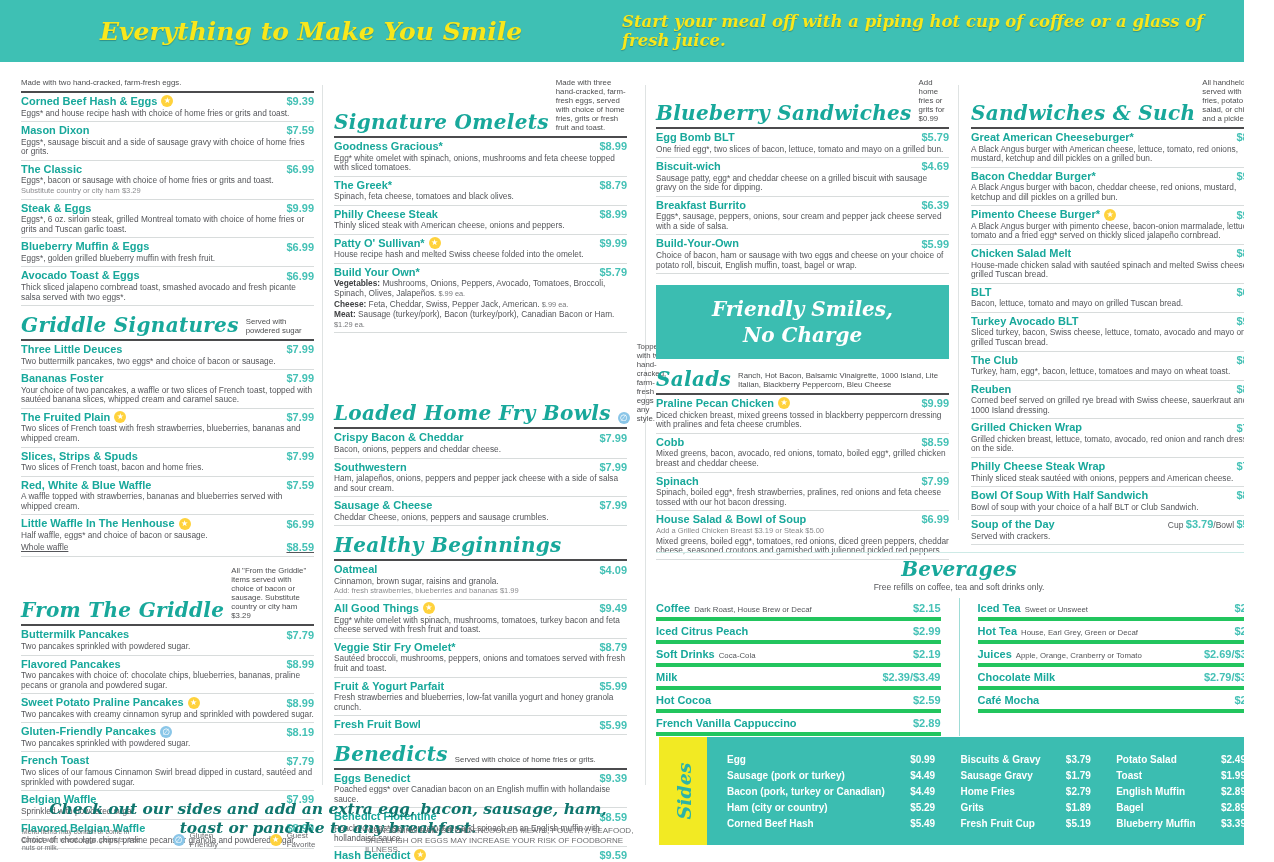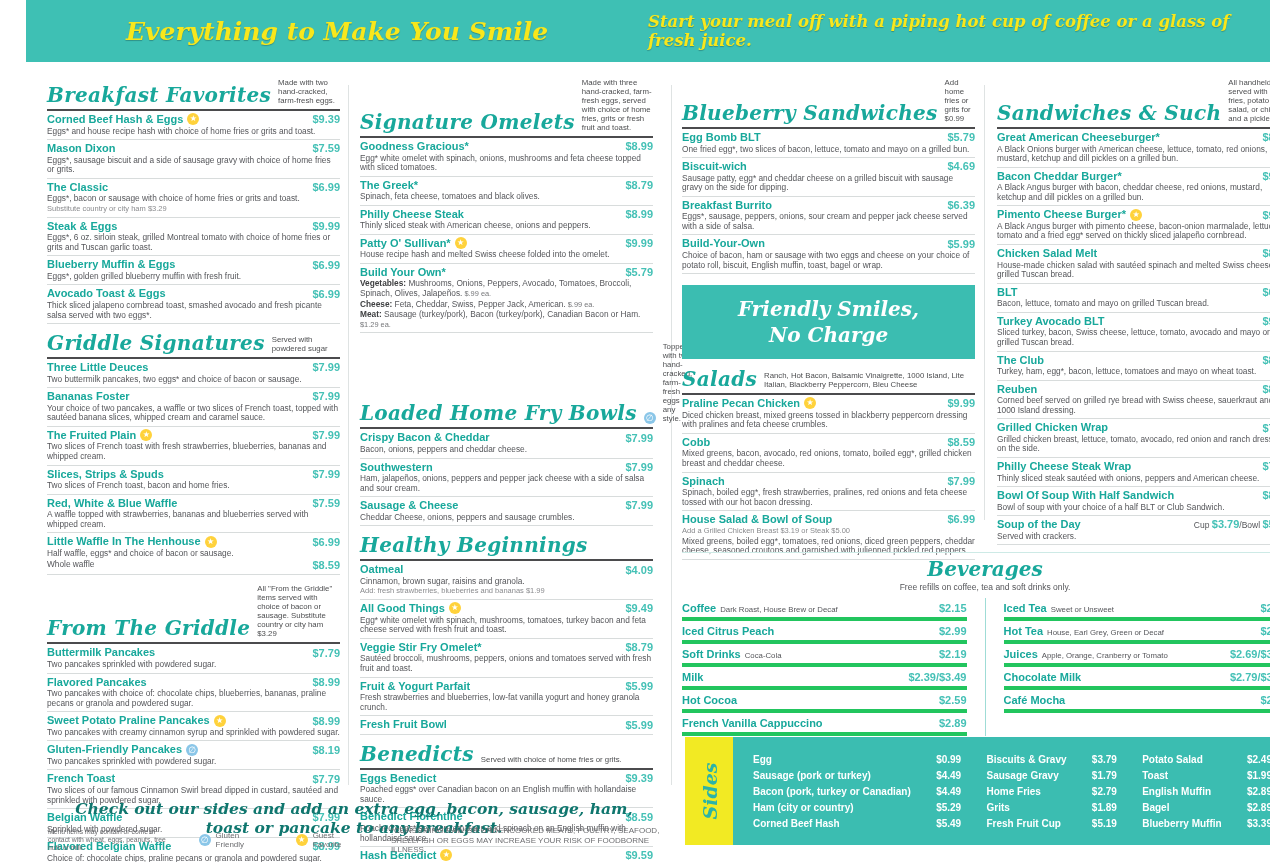--- a/index.html
+++ b/index.html
@@ -1,17 +1,17 @@
 <!DOCTYPE html>
 <html><head>
 <meta charset="utf-8">
 <style>
   html,body{margin:0;padding:0;overflow:hidden;background:#fff;}
   .page{position:relative;width:1244px;height:862px;background:#ffffff;overflow:hidden;
-        font-family:"Liberation Sans",sans-serif;color:#55565a;margin-left:26px;}
+        font-family:"Liberation Sans",sans-serif;color:#55565a;}
   
   .topbar{position:absolute;left:0;top:0;width:100%;height:62px;display:flex;
     background-color:#3ec0b4;
     background-image:
       repeating-linear-gradient(90deg, rgba(0,70,64,.22) 0 2px, rgba(255,255,255,.06) 2px 4px, transparent 4px 88px),
       linear-gradient(180deg,#55cabd 0%,#3cbcb0 55%,#2fae a2 100%);
   }
   .topbar .half{flex:1;display:flex;align-items:center;justify-content:center;}
   .script{font-family:"DejaVu Serif",serif;font-style:italic;font-weight:bold;}
   .tagline{color:#f8e71c;text-shadow:0 1px 1px rgba(0,0,0,.25);}
@@ -26,21 +26,21 @@
   .sec-title{margin:0;font-size:20px;line-height:21px;color:#18a89b;letter-spacing:.3px;white-space:nowrap;}
   .sec-note{font-size:7.8px;line-height:9px;color:#4d4e50;margin-bottom:1px;}
   .m-item{padding:2px 0 3px;border-bottom:1px solid #d8dcdc;}
   .m-row{display:flex;align-items:center;gap:4px;}
   .m-name{color:#18a89b;font-weight:bold;font-size:11px;line-height:12.5px;}
   .m-price{margin-left:auto;color:#45c1b6;font-weight:bold;font-size:11px;white-space:nowrap;}
   .m-desc{color:#55565a;font-size:8.3px;line-height:9.6px;margin-top:1px;}
   .m-desc b{color:#3f4042;}
   .m-small{font-size:7.4px;color:#76777a;}
   .m-sub{font-size:7.5px;line-height:8.8px;color:#8a8b8e;margin-top:1px;}
-  .m-extra{display:flex;justify-content:flex-end;align-items:flex-start;gap:4px;margin-top:1px;}
+  .m-extra{display:flex;justify-content:flex-end;align-items:center;gap:4px;margin-top:1px;text-decoration:underline;}
   .ex-lbl{font-size:8.3px;color:#55565a;}
   .ex-price{font-size:11px;}
   .p-lbl{font-size:8.5px;color:#55565a;font-weight:normal;}
   .p-val{color:#45c1b6;font-weight:bold;font-size:11px;}
   .icon{display:inline-block;width:12px;height:12px;border-radius:50%;text-align:center;
         font-size:8px;line-height:12px;color:#fff;flex:0 0 auto;}
   .icon-fav{background:#ffd23c;}
   .icon-gf{background:#8ac6e8;font-size:9px;}
   
   .promo{background:#3bbdb1;color:#fff;text-align:center;padding:11px 6px;margin:11px 0 10px;}
@@ -88,21 +88,20 @@
     </div>
   </header>
 
   <div class="vrule" style="left:322px;top:85px;height:700px;"></div>
   <div class="vrule" style="left:645px;top:85px;height:700px;"></div>
   <div class="vrule" style="left:958px;top:85px;height:435px;"></div>
 
   <div class="col" id="col1">
     <section class="menu-sec">
         <div class="sec-head">
-          <h2 class="script sec-title">Breakfast Favorites</h2>
           <div class="sec-note">Made with two hand-cracked, farm-fresh eggs.</div>
         </div>
         <div class="m-item">
           <div class="m-row">
             <span class="m-name">Corned Beef Hash &amp; Eggs</span>
             <span class="icon icon-fav">★</span>
             <span class="m-price">$9.39</span>
           </div>
           <div class="m-desc">Eggs* and house recipe hash with choice of home fries or grits and toast.</div>
         </div>
@@ -480,21 +479,21 @@
     <section class="menu-sec">
         <div class="sec-head">
           <h2 class="script sec-title">Sandwiches &amp; Such</h2>
           <div class="sec-note">All handhelds are served with home fries, potato salad, or chips and a pickle</div>
         </div>
         <div class="m-item">
           <div class="m-row">
             <span class="m-name">Great American Cheeseburger*</span>
             <span class="m-price">$8.59</span>
           </div>
-          <div class="m-desc">A Black Onions burger with American cheese, lettuce, tomato, red onions, mustard, ketchup and dill pickles on a grilled bun.</div>
+          <div class="m-desc">A Black Angus burger with American cheese, lettuce, tomato, red onions, mustard, ketchup and dill pickles on a grilled bun.</div>
         </div>
         <div class="m-item">
           <div class="m-row">
             <span class="m-name">Bacon Cheddar Burger*</span>
             <span class="m-price">$9.39</span>
           </div>
           <div class="m-desc">A Black Angus burger with bacon, cheddar cheese, red onions, mustard, ketchup and dill pickles on a grilled bun.</div>
         </div>
         <div class="m-item">
           <div class="m-row">

